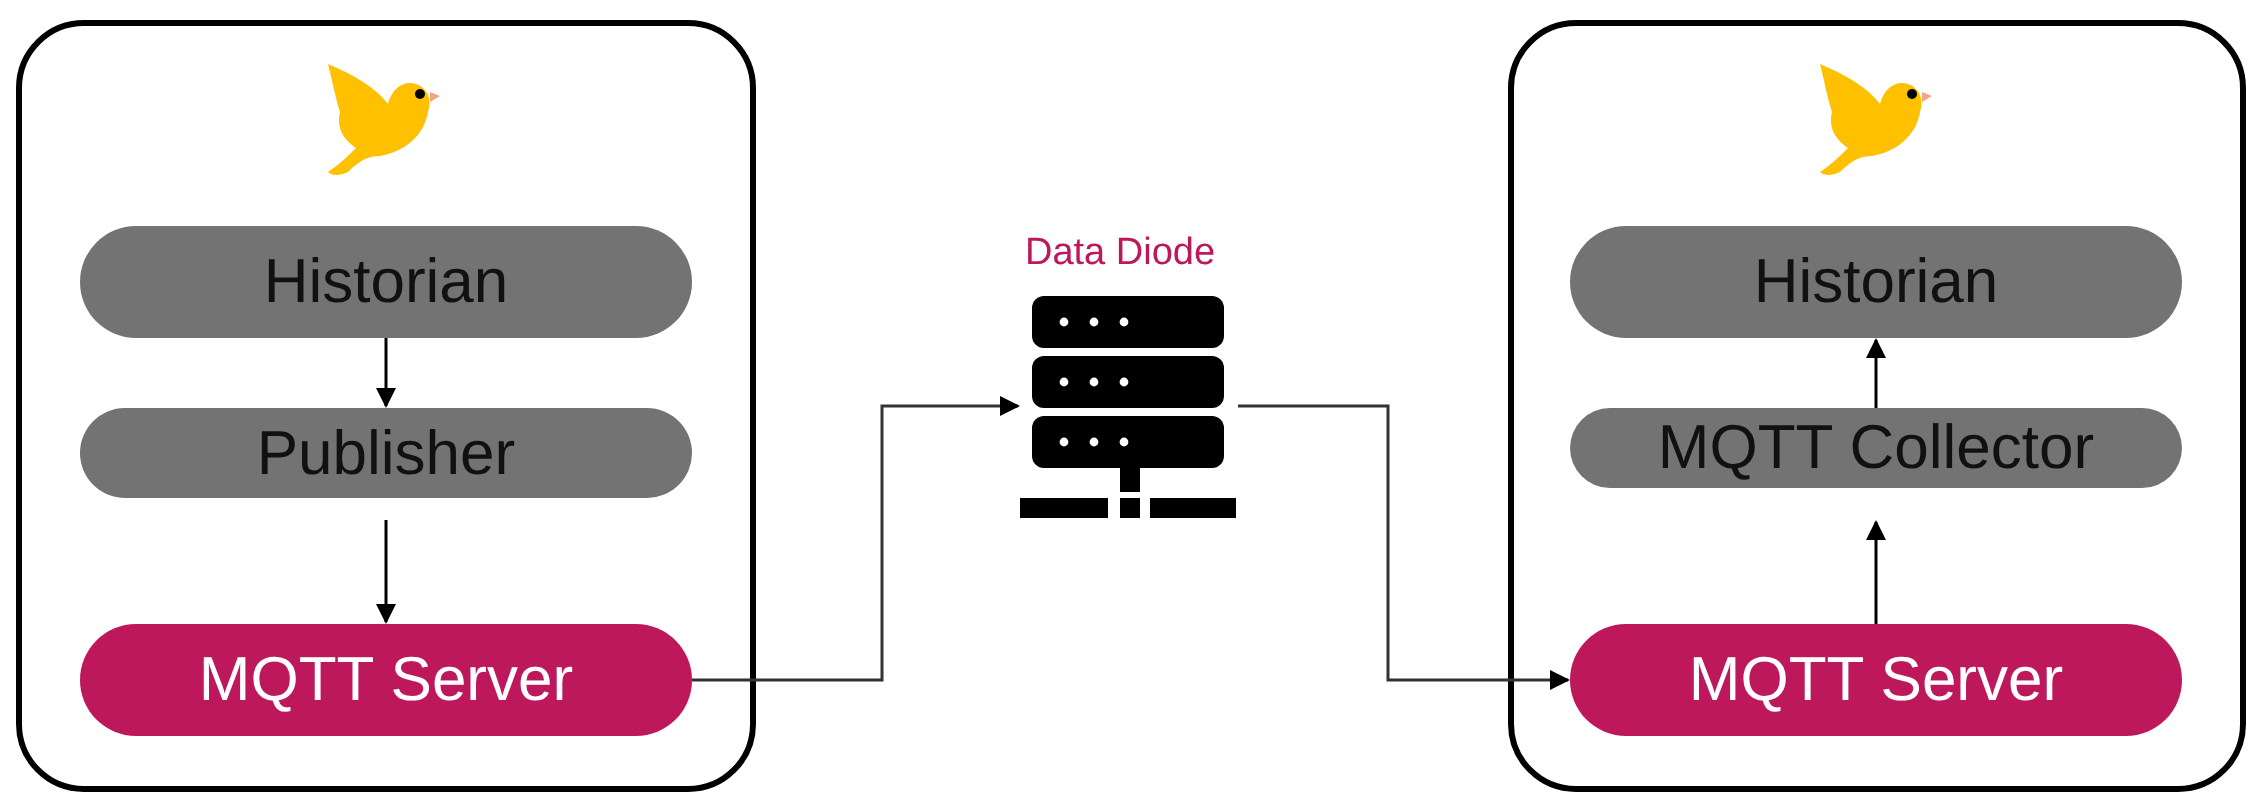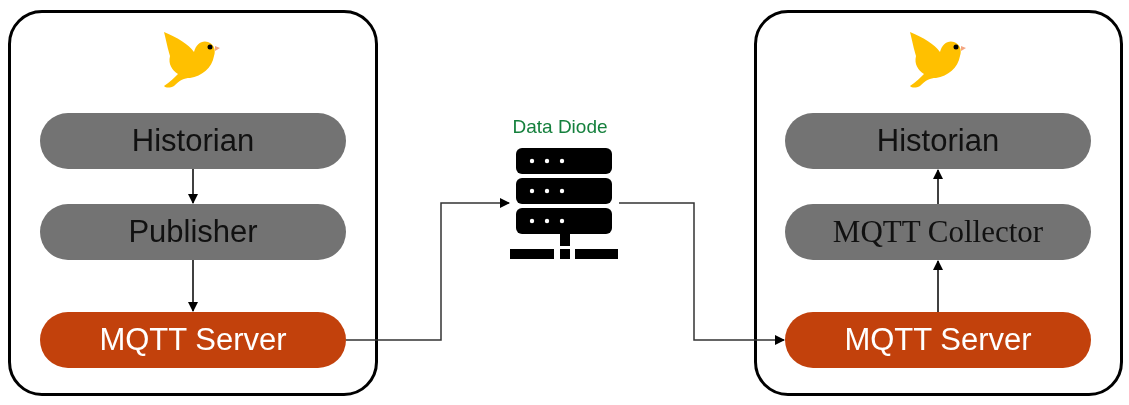--- a/index.html
+++ b/index.html
@@ -4,49 +4,49 @@
 <style>
   html, body { margin:0; padding:0; background:#fff; }
   body { width:1129px; height:405px; position:relative; overflow:hidden;
          font-family:"Liberation Sans", "DejaVu Sans", sans-serif; }
   .panel { position:absolute; border:3px solid #000; border-radius:34px; box-sizing:border-box; background:#fff; }
   #left-panel { left:8px; top:10px; width:370px; height:386px; }
   #right-panel { left:754px; top:10px; width:369px; height:386px; }
   .pill { position:absolute; border-radius:28px; display:flex; align-items:center; justify-content:center;
           font-size:31px; box-sizing:border-box; }
   .yellow { background:#737373; color:#111; }
-  .gray { background:#c2410c; color:#fff; }
+  .gray { background:#be185d; color:#fff; }
   .bird { position:absolute; width:64px; height:64px; }
   svg.wires { position:absolute; left:0; top:0; width:1129px; height:405px; pointer-events:none; }
-  .diode-label { position:absolute; left:490px; top:116px; width:140px; text-align:center; font-size:19px; color:#15803d; }
+  .diode-label { position:absolute; left:490px; top:116px; width:140px; text-align:center; font-size:19px; color:#be185d; }
   .diode { position:absolute; left:510px; top:148px; width:108px; height:112px; }
 </style>
 </head>
 <body>
 
 <div class="panel" id="left-panel"></div>
 <div class="panel" id="right-panel"></div>
 
 <svg class="bird" style="left:160px; top:26px;" viewBox="0 0 64 64">
   <path d="M4 6 C18 12 28 18 34 26 C36 18 42 14 48 16 C54 18 56 24 54 30 C52 42 42 50 30 52 C24 52 20 54 14 60 C10 62 6 62 4 60 C10 56 14 52 18 48 C12 44 8 38 10 30 C8 24 6 14 4 6 Z" fill="#FFC000"></path>
   <circle cx="50" cy="21" r="2.5" fill="#000"></circle>
   <path d="M55 20 L60 22 L55 25 Z" fill="#F4A582"></path>
 </svg>
 <svg class="bird" style="left:906px; top:26px;" viewBox="0 0 64 64">
   <path d="M4 6 C18 12 28 18 34 26 C36 18 42 14 48 16 C54 18 56 24 54 30 C52 42 42 50 30 52 C24 52 20 54 14 60 C10 62 6 62 4 60 C10 56 14 52 18 48 C12 44 8 38 10 30 C8 24 6 14 4 6 Z" fill="#FFC000"></path>
   <circle cx="50" cy="21" r="2.5" fill="#000"></circle>
   <path d="M55 20 L60 22 L55 25 Z" fill="#F4A582"></path>
 </svg>
 
 <div class="pill yellow" style="left:40px; top:113px; width:306px; height:56px;">Historian</div>
-<div class="pill yellow" style="left:40px; top:204px; width:306px; height:56px;">Publisher</div>
+<div class="pill yellow" style="left:40px; top:204px; width:306px; height:45px;">Publisher</div>
 <div class="pill gray" style="left:40px; top:312px; width:306px; height:56px;">MQTT Server</div>
 
 <div class="pill yellow" style="left:785px; top:113px; width:306px; height:56px;">Historian</div>
-<div class="pill yellow" style="left:785px; top:204px; width:306px; height:56px;font-family:Liberation Serif, serif;">MQTT Collector</div>
+<div class="pill yellow" style="left:785px; top:204px; width:306px; height:40px;">MQTT Collector</div>
 <div class="pill gray" style="left:785px; top:312px; width:306px; height:56px;">MQTT Server</div>
 
 <div class="diode-label">Data Diode</div>
 <svg class="diode" viewBox="0 0 108 112">
   <rect x="6" y="0" width="96" height="26" rx="6" fill="#000"></rect>
   <rect x="6" y="30" width="96" height="26" rx="6" fill="#000"></rect>
   <rect x="6" y="60" width="96" height="26" rx="6" fill="#000"></rect>
   <g fill="#fff">
     <circle cx="22" cy="13" r="2.2"></circle>
       <circle cx="37" cy="13" r="2.2"></circle>

